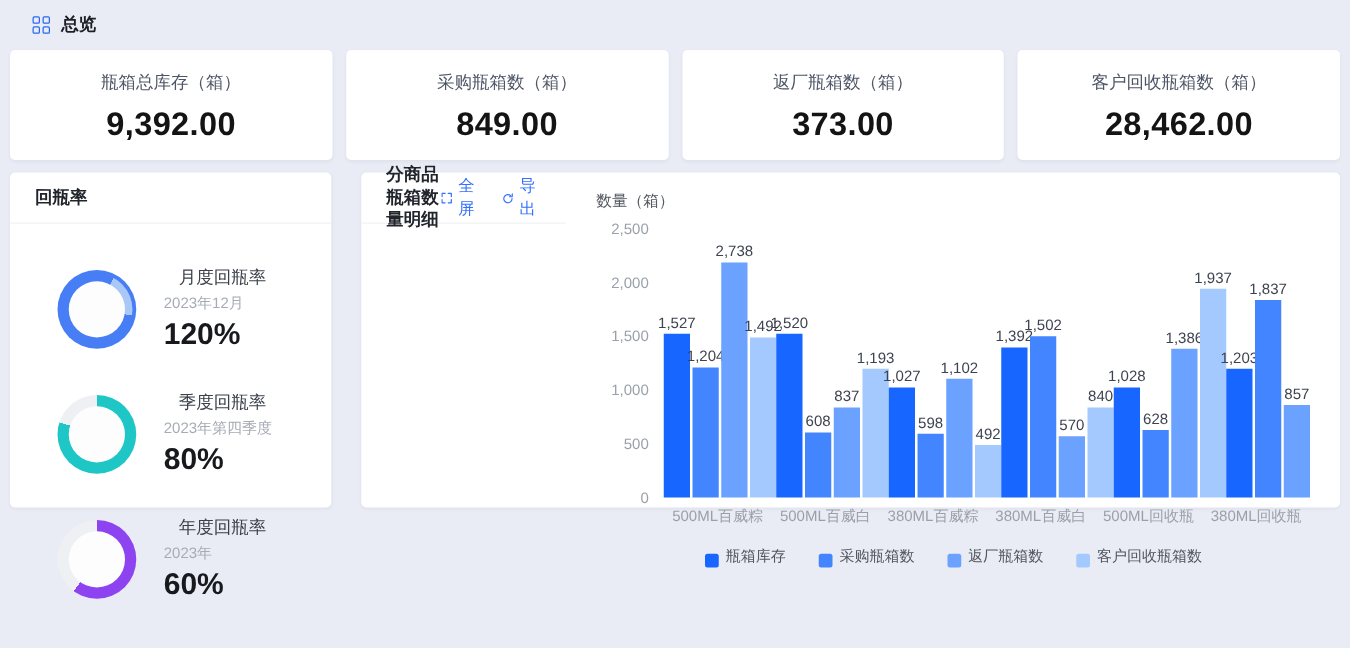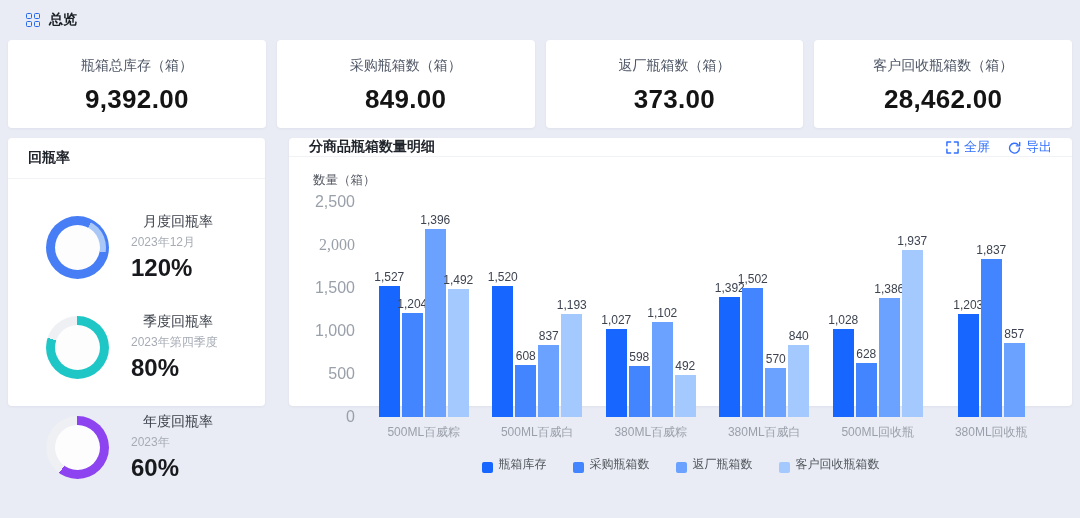--- a/index.html
+++ b/index.html
@@ -38,30 +38,30 @@
   .gauge-body { padding:34px 0 0 38px; }
   .gauge-row { display:flex; align-items:center; gap:22px; margin-bottom:31px; }
   .donut { width:63px; height:63px; border-radius:50%; position:relative; flex:none; }
   .donut .arc-overlay { position:absolute; inset:3px; border-radius:50%; }
   .donut .hole { position:absolute; inset:9px; border-radius:50%; background:#fdfdfe; }
   .gauge-text .g-name { font-size:14px; color:#3b404a; margin-bottom:3px;margin-left:12px; }
   .gauge-text .g-period { font-size:12px; color:#a6abb4; margin-bottom:3px; }
   .gauge-text .g-value { font-size:24px; font-weight:bold; color:#17191d; }
 
   
-  .chart-panel { flex:1; display:flex; flex-direction:column; }
+  .chart-panel { flex:1; display:flex; }
   .panel-actions { display:flex; align-items:center; gap:18px; }
   .action-btn { display:flex; align-items:center; gap:5px; font-size:13px; color:#3370ff; cursor:pointer; }
   .action-btn svg { display:block; }
 
   .chart-body { padding:15px 24px 0 24px; flex:1; }
   .axis-title { font-size:12.5px; color:#50555e; margin-bottom:13px; }
   .chart-top { display:flex; height:215px; }
   .y-axis { width:54px; position:relative; flex:none; }
-  .ytick { position:absolute; right:12px; transform:translateY(50%); font-size:16px; color:#9aa0aa; }
+  .ytick { position:absolute; right:12px; transform:translateY(50%); font-size:12px; color:#9aa0aa; }
   .plot { flex:1; display:flex; }
   .group { flex:1; display:flex; align-items:flex-end; justify-content:center; gap:2px; height:100%; }
   .bar-col { width:21px; height:100%; display:flex; flex-direction:column; justify-content:flex-end; align-items:center; }
   .bar-val { font-size:12px; color:#3d4350; margin-bottom:2px; white-space:nowrap; width:max-content; }
   .bar { width:100%; }
   .chart-bottom { display:flex; margin-left:54px; margin-top:7px; }
   .x-label { flex:1; text-align:center; font-size:12px; color:#9aa0aa; }
 
   .legend { display:flex; justify-content:center; gap:26px; margin-top:15px; }
   .legend-item { display:flex; align-items:flex-end; gap:6px; cursor:pointer; }
@@ -166,35 +166,35 @@
     </div>
 
     <div class="chart-body">
       <div class="axis-title">数量（箱）</div>
       <div class="chart-top">
         <div class="y-axis">
             <div class="ytick" style="bottom: 0%;">0</div>
             <div class="ytick" style="bottom: 20%;">500</div>
             <div class="ytick" style="bottom: 40%;">1,000</div>
             <div class="ytick" style="bottom: 60%;">1,500</div>
-            <div class="ytick" style="bottom: 80%; font-family: Liberation Serif, serif;">2,000</div>
+            <div class="ytick" style="bottom: 80%;">2,000</div>
             <div class="ytick" style="bottom: 100%;">2,500</div>
           </div>
         <div class="plot">
             <div class="group">
               <div class="bar-col">
                 <div class="bar-val">1,527</div>
                 <div class="bar" style="height: 61.08%; background: rgb(23, 102, 255);"></div>
               </div>
               <div class="bar-col">
                 <div class="bar-val">1,204</div>
                 <div class="bar" style="height: 48.16%; background: rgb(66, 133, 255);"></div>
               </div>
               <div class="bar-col">
-                <div class="bar-val">1,396</div>
+                <div class="bar-val">2,738</div>
                 <div class="bar" style="height: 87.68%; background: rgb(107, 162, 255);"></div>
               </div>
               <div class="bar-col">
                 <div class="bar-val">1,492</div>
                 <div class="bar" style="height: 59.68%; background: rgb(163, 201, 255);"></div>
               </div>
             </div>
             <div class="group">
               <div class="bar-col">
                 <div class="bar-val">1,520</div>

